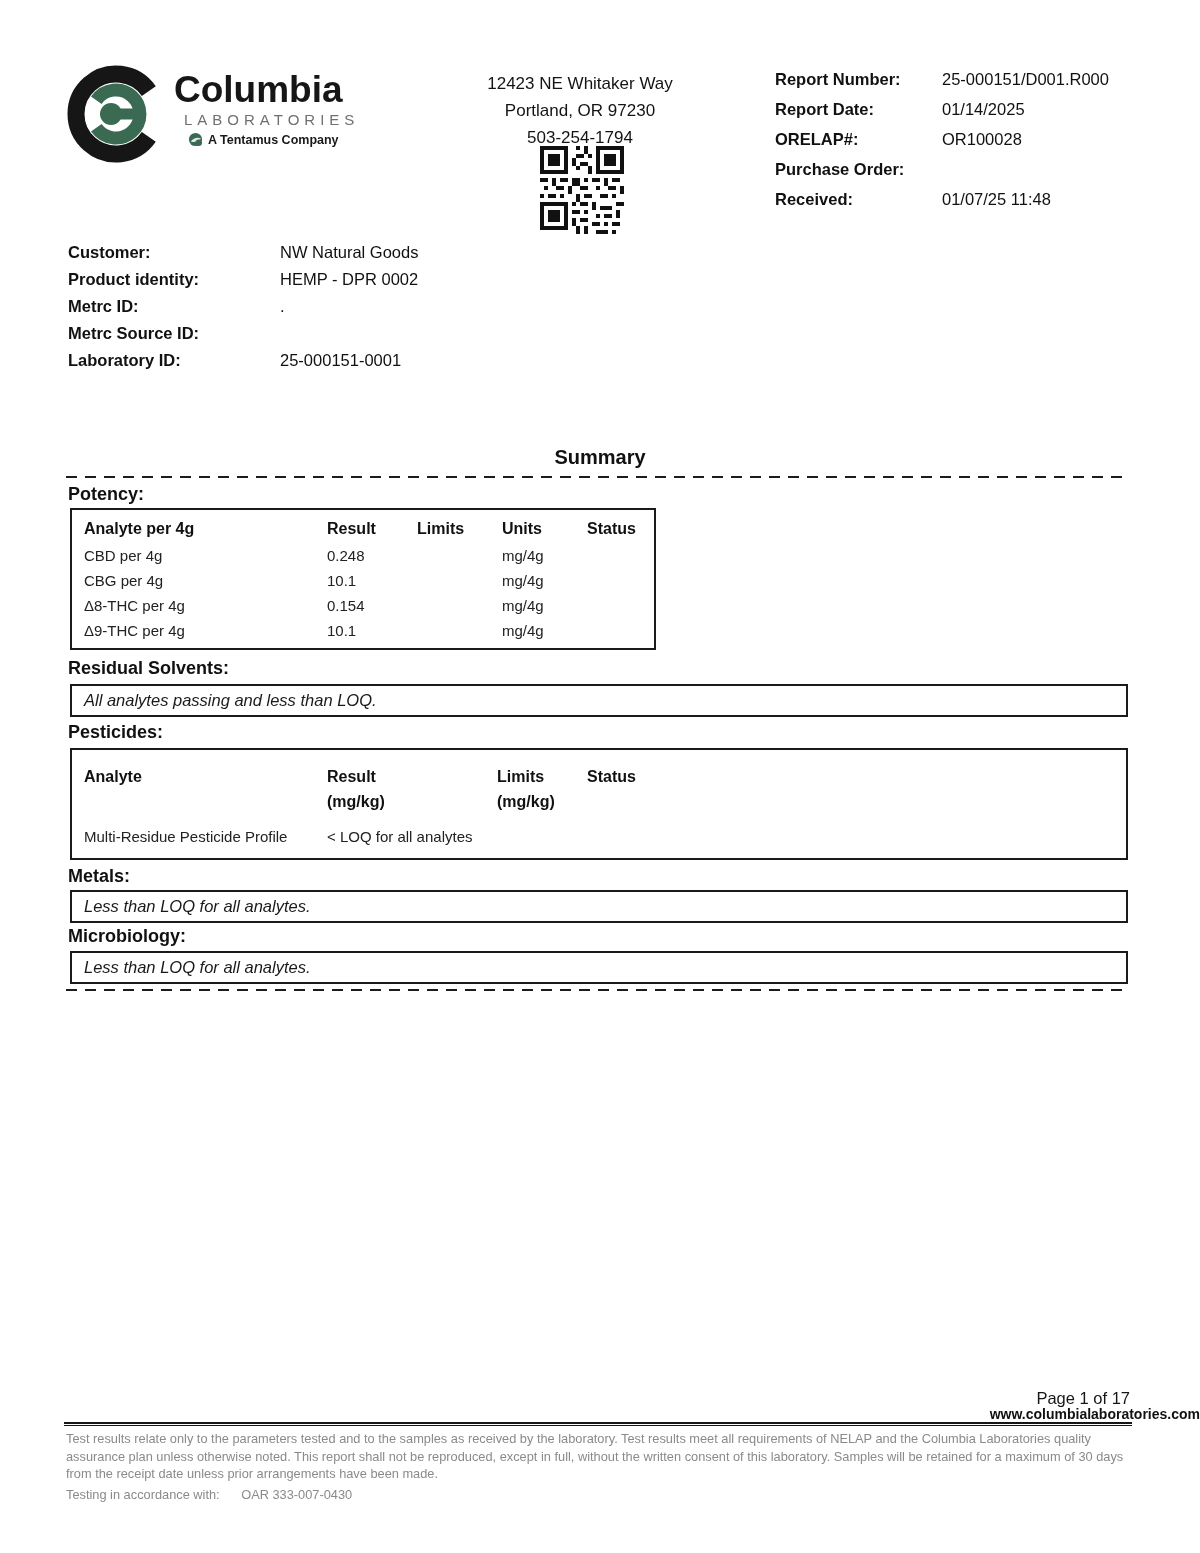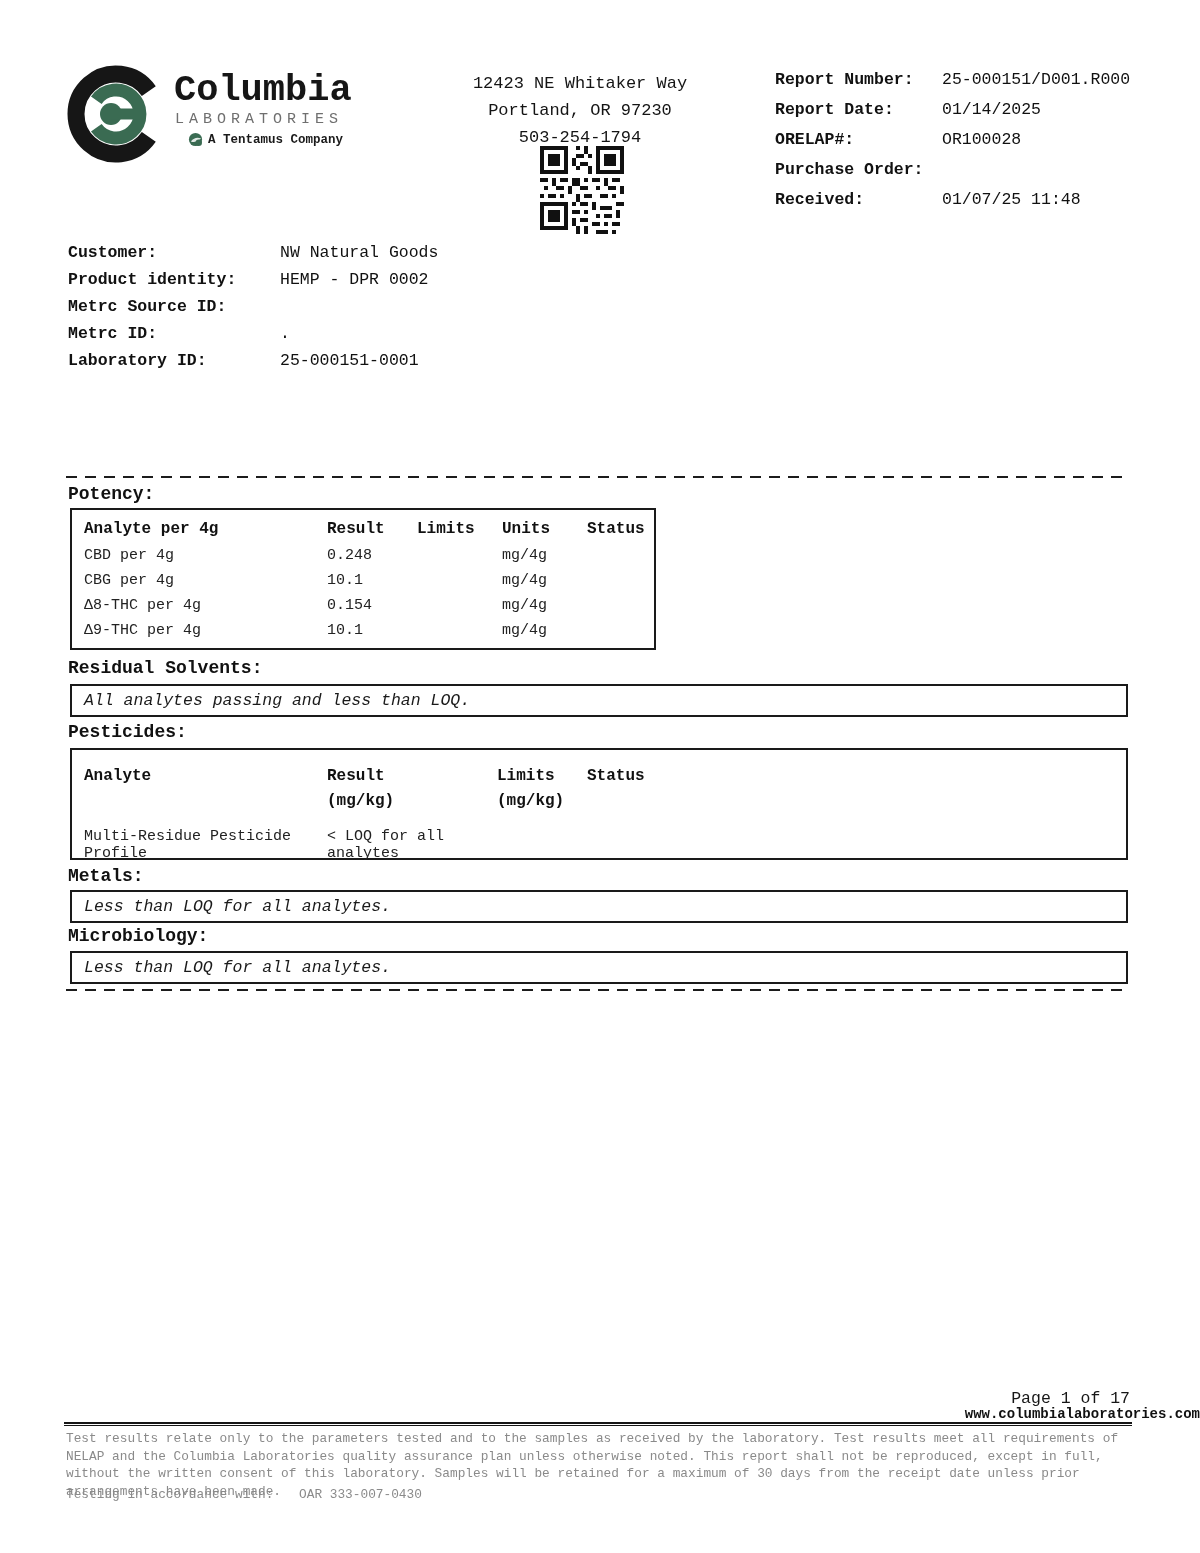--- a/index.html
+++ b/index.html
@@ -1,26 +1,26 @@
 <!DOCTYPE html>
 <html><head>
 <meta charset="utf-8">
 <style>
   * { margin:0; padding:0; box-sizing:border-box; }
   html,body { background:#fff; }
   #page {
     position:relative; width:1200px; height:1553px; background:#fff;
-    font-family:Liberation Mono, monospace; color:#111; overflow:hidden;
+    font-family:Liberation Sans, sans-serif; color:#111; overflow:hidden;
   }
   
   .logo-block { position:absolute; left:66px; top:64px; display:flex; align-items:flex-start; }
   .logo-mark { width:100px; height:100px; }
   .logo-text { margin-left:8px; padding-top:6px; }
   .brand { font-size:37px; font-weight:bold; color:#161616; letter-spacing:0px; line-height:40px; }
-  .brand-sub { font-size:15px; color:#6f6f6f; letter-spacing:5px; margin-top:1px; margin-left:1px; }
+  .brand-sub { font-size:15px; color:#6f6f6f; letter-spacing:5px; margin-top:1px; margin-left:10px; }
   .tagline-row { display:flex; align-items:center; margin-top:4px; margin-left:14px; }
   .tagline { font-size:12.5px; font-weight:bold; color:#1a1a1a; margin-left:5px; }
   .addr-block { position:absolute; left:420px; top:70px; width:320px; text-align:center; font-size:17px; line-height:27px; color:#141414; }
   .qr { position:absolute; left:540px; top:145px; width:84px; height:94px; }
   .meta-block { position:absolute; left:775px; top:70px; width:356px; }
   .meta-row { display:flex; margin-bottom:11px; }
   .meta-label { width:160px; font-weight:bold; font-size:16.5px; }
   .meta-value { font-size:16.5px;margin-left:7px; }
   
   .cust-block { position:absolute; left:68px; top:243px; width:520px; }
@@ -146,33 +146,34 @@
   <div class="cust-block">
     <div class="cust-row">
       <div class="cust-label">Customer:</div>
       <div class="cust-value">NW Natural Goods</div>
     </div>
     <div class="cust-row">
       <div class="cust-label">Product identity:</div>
       <div class="cust-value">HEMP - DPR 0002</div>
     </div>
     <div class="cust-row">
+      <div class="cust-label">Metrc ID:</div>
+      <div class="cust-value">.</div>
+    </div>
+    <div class="cust-row">
       <div class="cust-label">Metrc Source ID:</div>
       <div class="cust-value"></div>
     </div>
     <div class="cust-row">
-      <div class="cust-label">Metrc ID:</div>
-      <div class="cust-value">.</div>
-    </div>
-    <div class="cust-row">
       <div class="cust-label">Laboratory ID:</div>
       <div class="cust-value">25-000151-0001</div>
     </div>
   </div>
 
+  <div class="summary-title">Summary</div>
   <div class="dash-line" id="dash-top"></div>
 
   <div class="sec-head" id="potency-head">Potency:</div>
   <div class="box" id="potency-box">
     <div class="pot-grid head">
       <div>Analyte per 4g</div>
       <div>Result</div>
       <div>Limits</div>
       <div>Units</div>
       <div>Status</div>

